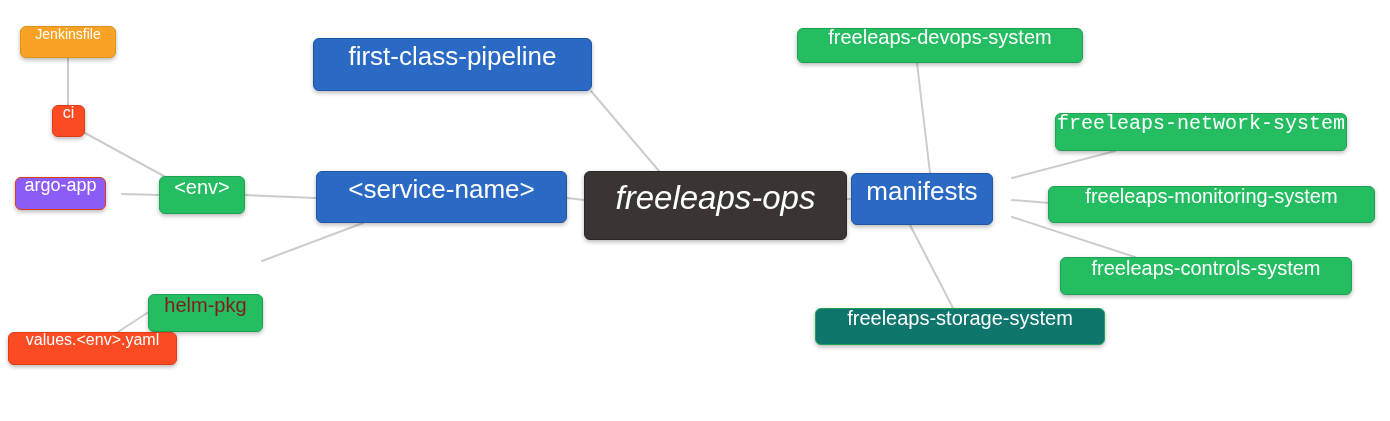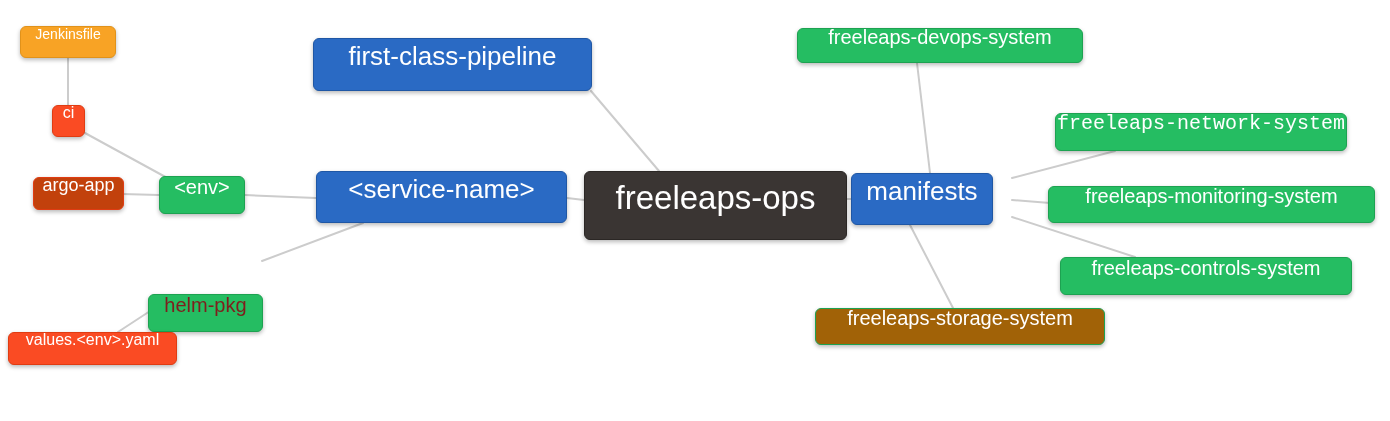--- a/index.html
+++ b/index.html
@@ -54,27 +54,27 @@
       <line x1="847" y1="199" x2="851" y2="199" stroke="#cccccc" stroke-width="2" stroke-linecap="round"></line>
       <line x1="930" y1="173" x2="917" y2="63" stroke="#cccccc" stroke-width="2" stroke-linecap="round"></line>
       <line x1="1012" y1="178" x2="1115" y2="151" stroke="#cccccc" stroke-width="2" stroke-linecap="round"></line>
       <line x1="1012" y1="200" x2="1050" y2="203" stroke="#cccccc" stroke-width="2" stroke-linecap="round"></line>
       <line x1="1012" y1="217" x2="1135" y2="257" stroke="#cccccc" stroke-width="2" stroke-linecap="round"></line>
       <line x1="910" y1="225" x2="953" y2="308" stroke="#cccccc" stroke-width="2" stroke-linecap="round"></line>
     </svg>
   <div id="nodes">
       <div class="node" style="left: 20px; top: 26px; width: 96px; height: 32px; font-size: 14px; background: rgb(248, 163, 37); border-color: rgb(225, 146, 26); color: rgb(255, 255, 255);">Jenkinsfile</div>
       <div class="node" style="left: 52px; top: 105px; width: 33px; height: 32px; font-size: 16px; background: rgb(250, 75, 35); border-color: rgb(224, 60, 18); color: rgb(255, 255, 255);">ci</div>
-      <div class="node" style="left: 33px; top: 177px; width: 91px; height: 33px; font-size: 18px; background: #c2410c; border-color: rgb(224, 60, 18); color: rgb(255, 255, 255);">argo-app</div>
+      <div class="node" style="left: 15px; top: 177px; width: 91px; height: 33px; font-size: 18px; background: #8b5cf6; border-color: rgb(224, 60, 18); color: rgb(255, 255, 255);">argo-app</div>
       <div class="node" style="left: 159px; top: 176px; width: 86px; height: 38px; font-size: 20px; background: rgb(37, 189, 98); border-color: rgb(29, 162, 81); color: rgb(255, 255, 255);">&lt;env&gt;</div>
       <div class="node" style="left: 148px; top: 258px; width: 115px; height: 38px; font-size: 20px; background: rgb(37, 189, 98); border-color: rgb(29, 162, 81); color: #7f1d1d; margin-top: 36px;">helm-pkg</div>
       <div class="node" style="left: 8px; top: 332px; width: 169px; height: 33px; font-size: 16px; background: rgb(250, 75, 35); border-color: rgb(224, 60, 18); color: rgb(255, 255, 255);">values.&lt;env&gt;.yaml</div>
       <div class="node" style="left: 313px; top: 38px; width: 279px; height: 53px; font-size: 26px; background: rgb(42, 106, 196); border-color: rgb(31, 87, 165); color: rgb(255, 255, 255);">first-class-pipeline</div>
       <div class="node" style="left: 316px; top: 171px; width: 251px; height: 52px; font-size: 26px; background: rgb(42, 106, 196); border-color: rgb(31, 87, 165); color: rgb(255, 255, 255);">&lt;service-name&gt;</div>
-      <div class="node" style="left: 584px; top: 171px; width: 263px; height: 69px; font-size: 33px; background: rgb(58, 53, 51); border-color: rgb(43, 39, 37); color: rgb(255, 255, 255);">freeleaps-ops</div>
+      <div class="node" style="left: 584px; top: 171px; width: 263px; height: 69px; font-size: 33px; background: rgb(58, 53, 51); border-color: rgb(43, 39, 37); color: rgb(255, 255, 255); font-style: italic;">freeleaps-ops</div>
       <div class="node" style="left: 851px; top: 173px; width: 142px; height: 52px; font-size: 26px; background: rgb(42, 106, 196); border-color: rgb(31, 87, 165); color: rgb(255, 255, 255);">manifests</div>
       <div class="node" style="left: 797px; top: 28px; width: 286px; height: 35px; font-size: 20px; background: rgb(37, 189, 98); border-color: rgb(29, 162, 81); color: rgb(255, 255, 255);">freeleaps-devops-system</div>
       <div class="node" style="left: 1055px; top: 113px; width: 292px; height: 38px; font-size: 20px; background: rgb(37, 189, 98); border-color: rgb(29, 162, 81); color: rgb(255, 255, 255); font-family: Liberation Mono, monospace;">freeleaps-network-system</div>
       <div class="node" style="left: 1048px; top: 186px; width: 327px; height: 37px; font-size: 20px; background: rgb(37, 189, 98); border-color: rgb(29, 162, 81); color: rgb(255, 255, 255);">freeleaps-monitoring-system</div>
       <div class="node" style="left: 1060px; top: 257px; width: 292px; height: 38px; font-size: 20px; background: rgb(37, 189, 98); border-color: rgb(29, 162, 81); color: rgb(255, 255, 255);">freeleaps-controls-system</div>
-      <div class="node" style="left: 815px; top: 308px; width: 290px; height: 37px; font-size: 20px; background: #a16207; border-color: rgb(29, 162, 81); color: rgb(255, 255, 255);">freeleaps-storage-system</div>
+      <div class="node" style="left: 815px; top: 308px; width: 290px; height: 37px; font-size: 20px; background: #0f766e; border-color: rgb(29, 162, 81); color: rgb(255, 255, 255);">freeleaps-storage-system</div>
     </div>
 </div>
 
 </body></html>

